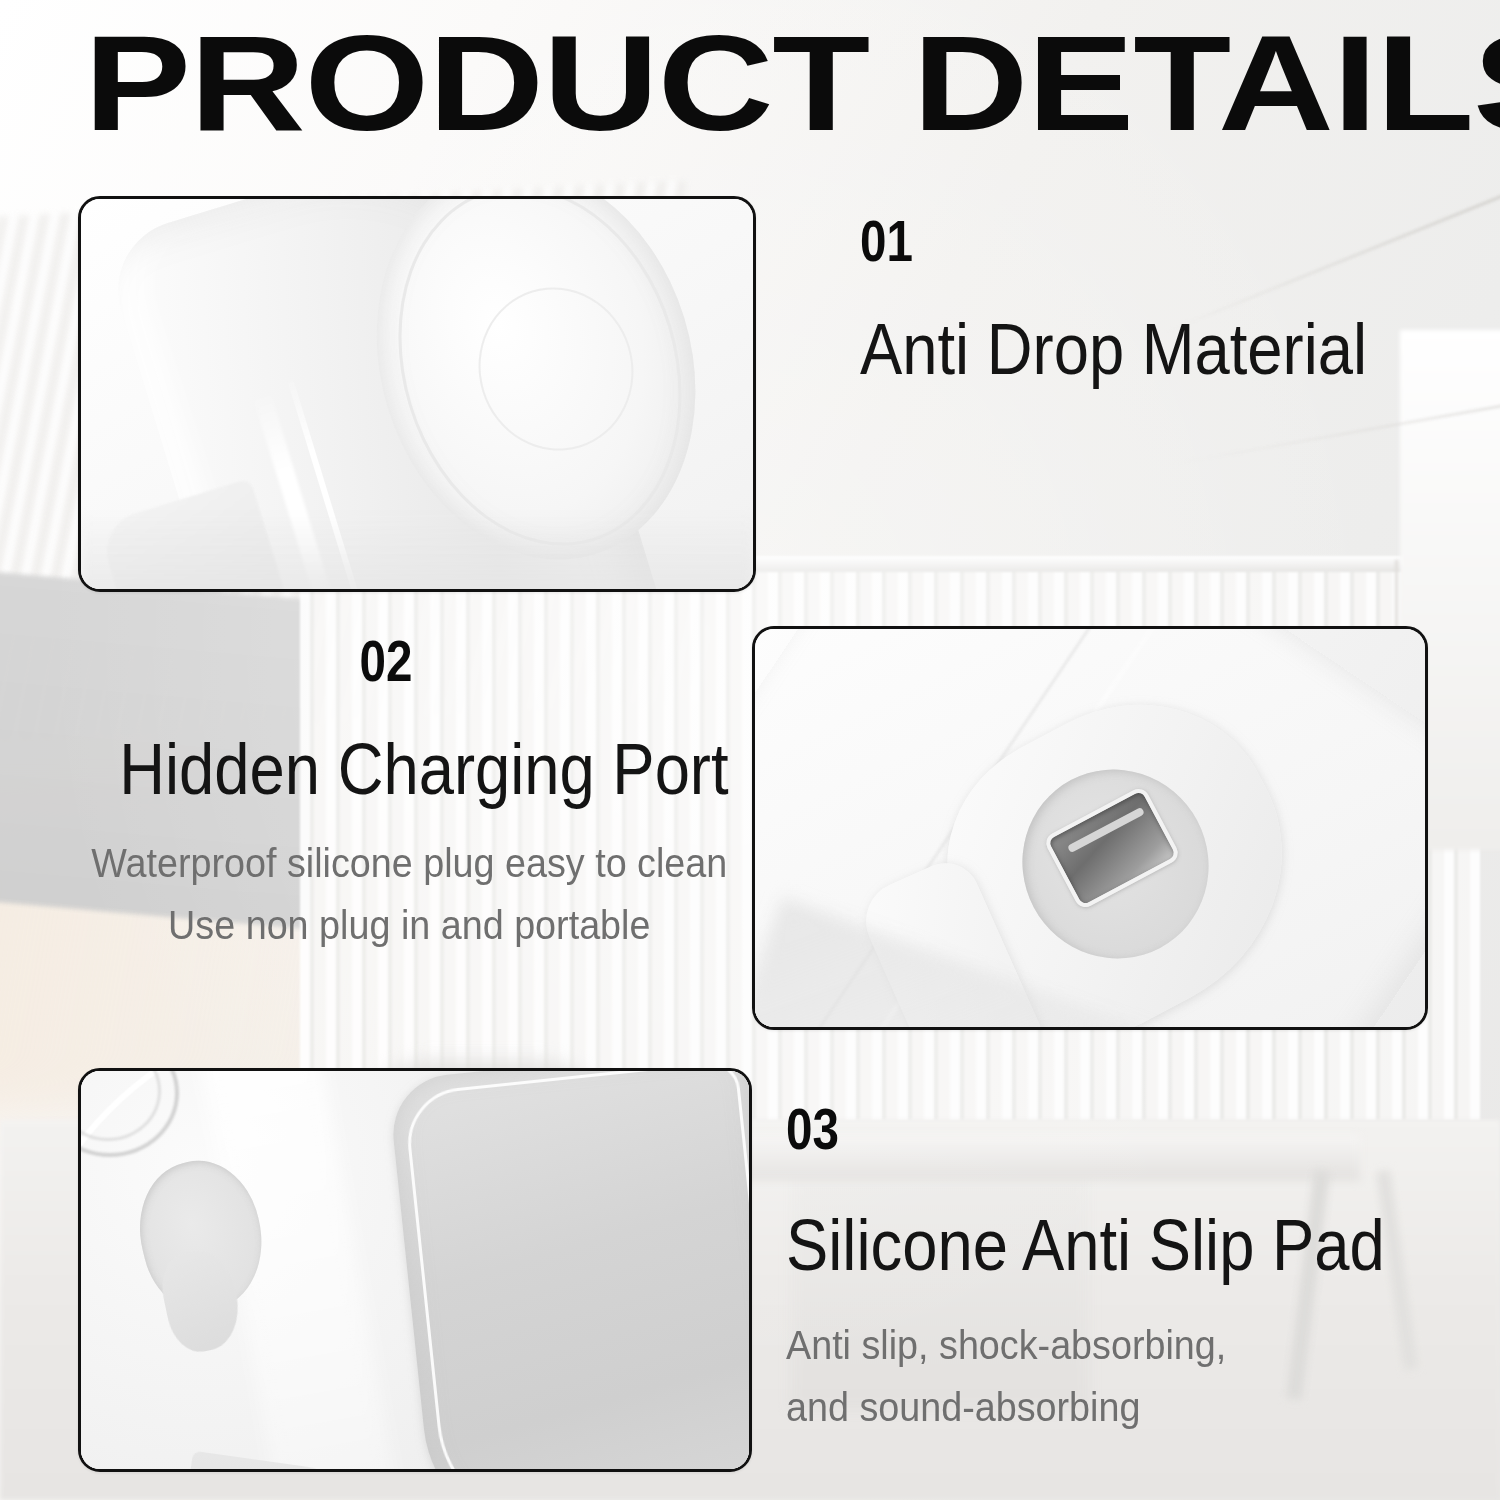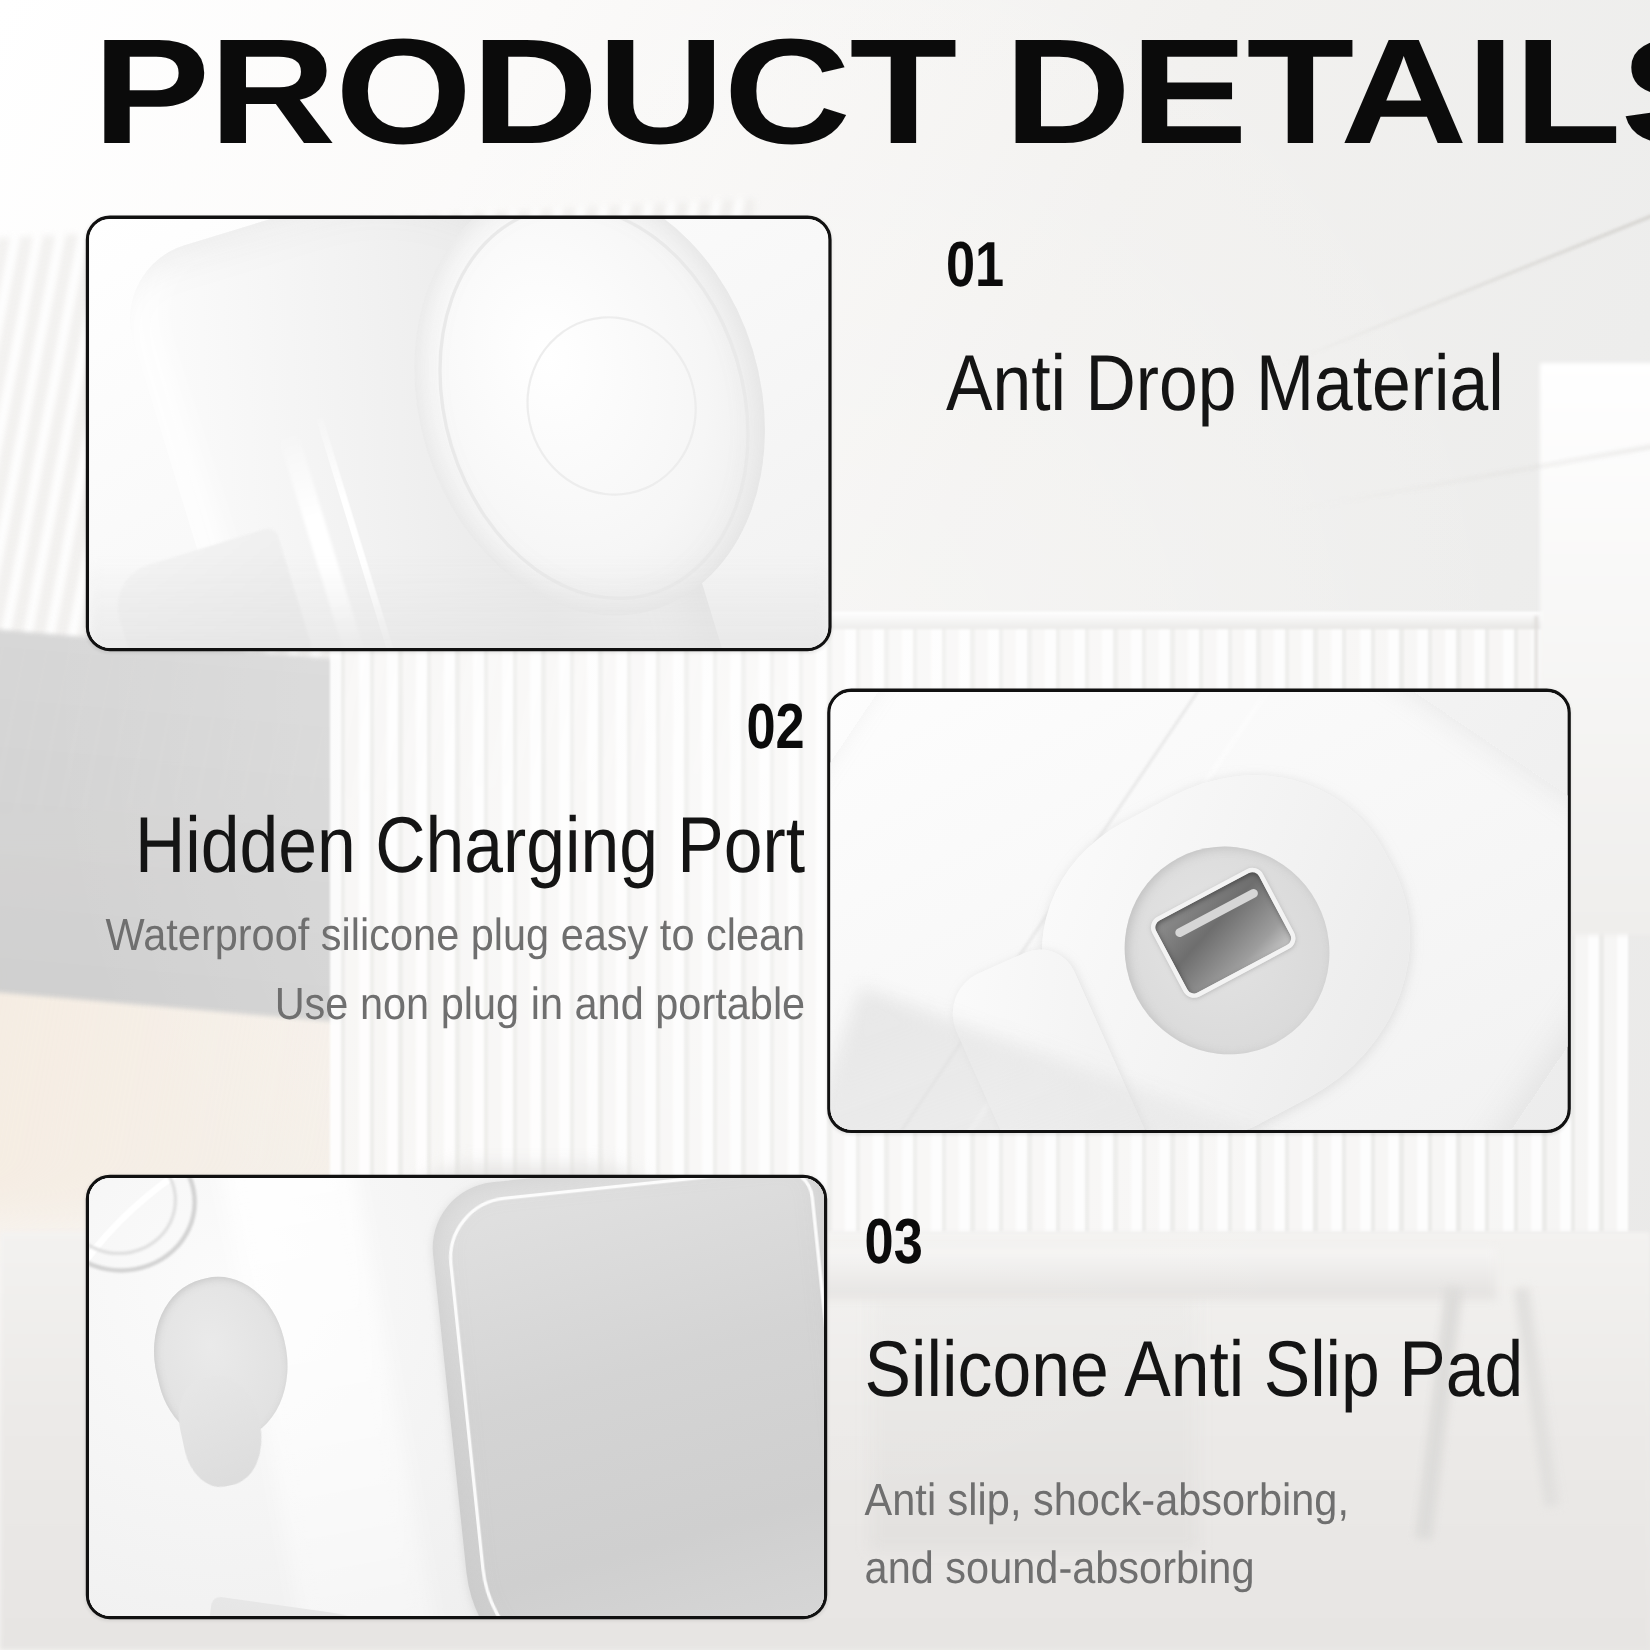--- a/index.html
+++ b/index.html
@@ -195,31 +195,31 @@
     transform:scaleX(.92);white-space:nowrap;}
 
   
   #block-1{position:absolute;left:820px;top:212px;width:700px;margin-left:40px;}
   #block-1 .num{position:relative;left:0;top:0;display:block;transform-origin:left center;}
   #block-1 .head{position:relative;left:0;top:0;display:block;margin-top:40px;transform-origin:left center;}
   #block-1 .body{margin-top:22px;}
   #block-1 .body-line{display:block;transform-origin:left center;}
 
   
-  #block-2{position:absolute;left:0px;top:632px;width:732px;text-align:right;}
+  #block-2{position:absolute;left:14px;top:632px;width:732px;text-align:center;}
   #block-2 .num{position:relative;display:inline-block;transform-origin:right center;}
   #block-2 .head{position:relative;display:block;margin-top:40px;transform-origin:right center;}
-  #block-2 .body{margin-top:11px;}
+  #block-2 .body{margin-top:24px;}
   #block-2 .body-line{display:block;transform-origin:right center;}
 
   
   #block-3{position:absolute;left:786px;top:1100px;width:700px;}
   #block-3 .num{position:relative;display:block;transform-origin:left center;}
   #block-3 .head{position:relative;display:block;margin-top:48px;transform-origin:left center;}
-  #block-3 .body{margin-top:48px;}
+  #block-3 .body{margin-top:30px;}
   #block-3 .body-line{display:block;transform-origin:left center;}
 </style>
 </head>
 <body>
 
 <div class="stage">
 
   <div class="bg">
     <div class="bg-base"></div>
     <div class="bg-streaks"></div>

